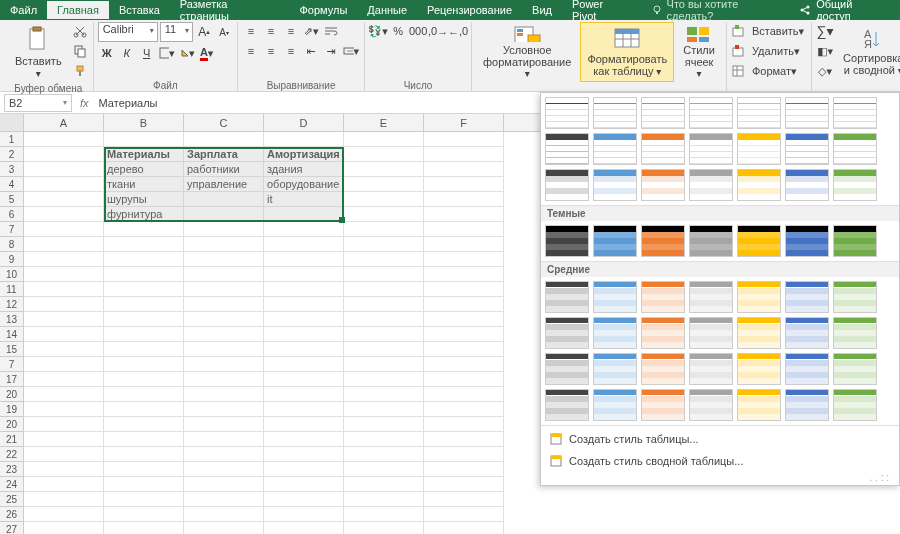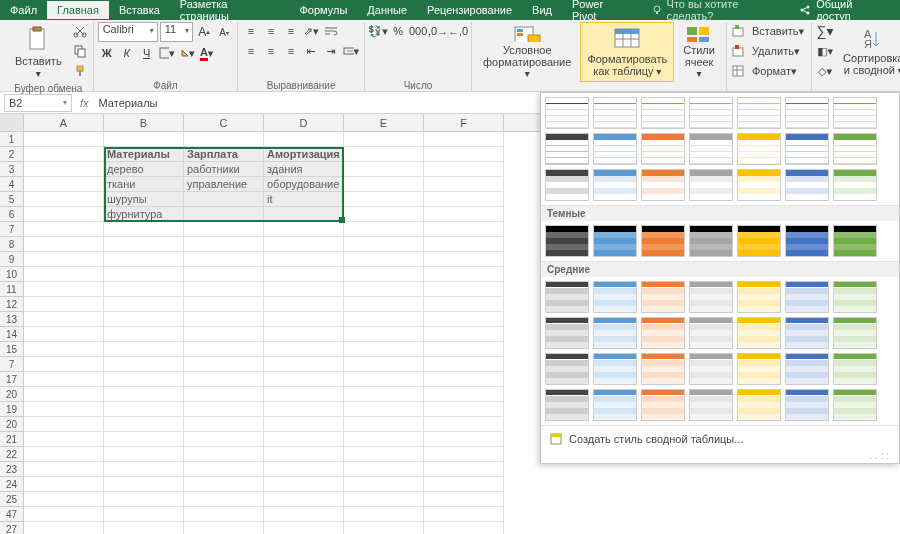--- a/index.html
+++ b/index.html
@@ -314,21 +314,21 @@
         <div class="rh">7</div>
         <div class="rh">17</div>
         <div class="rh">20</div>
         <div class="rh">19</div>
         <div class="rh">20</div>
         <div class="rh">21</div>
         <div class="rh">22</div>
         <div class="rh">23</div>
         <div class="rh">24</div>
         <div class="rh">25</div>
-        <div class="rh">47</div>
+        <div class="rh">26</div>
         <div class="rh">27</div>
       </div>
     <div class="cells" id="cells">
       <div class="selection" style="left:80px;top:15px;width:240px;height:75px"></div>
     <div class="cell-row">
           <div class="cell"></div>
           <div class="cell"></div>
           <div class="cell"></div>
           <div class="cell"></div>
           <div class="cell"></div>
@@ -2627,20 +2627,27 @@
             <div style="background: rgba(112, 173, 71, 0.133);"></div>
             <div style="background: rgba(112, 173, 71, 0.133);"></div>
             <div style="background: rgba(112, 173, 71, 0.133);"></div>
             <div style="background: rgba(112, 173, 71, 0.133);"></div>
             <div style="background: rgba(112, 173, 71, 0.133);"></div>
           </div>
         </div>
       </div>
     </div>
     <div class="gallery-footer">
+      <div class="gallery-footer-item">
+        <svg width="14" height="14">
+          <rect x="2" y="2" width="10" height="10" fill="#fff" stroke="#888"></rect>
+          <rect x="2" y="2" width="10" height="3" fill="#ffc000"></rect>
+        </svg>
+        <span>Создать стиль таблицы...</span>
+      </div>
       <div class="gallery-footer-item">
         <svg width="14" height="14">
           <rect x="2" y="2" width="10" height="10" fill="#fff" stroke="#888"></rect>
           <rect x="2" y="2" width="10" height="3" fill="#ffc000"></rect>
         </svg>
         <span>Создать стиль сводной таблицы...</span>
       </div>
       <div class="dots">. . : :</div>
     </div>
   </div>

